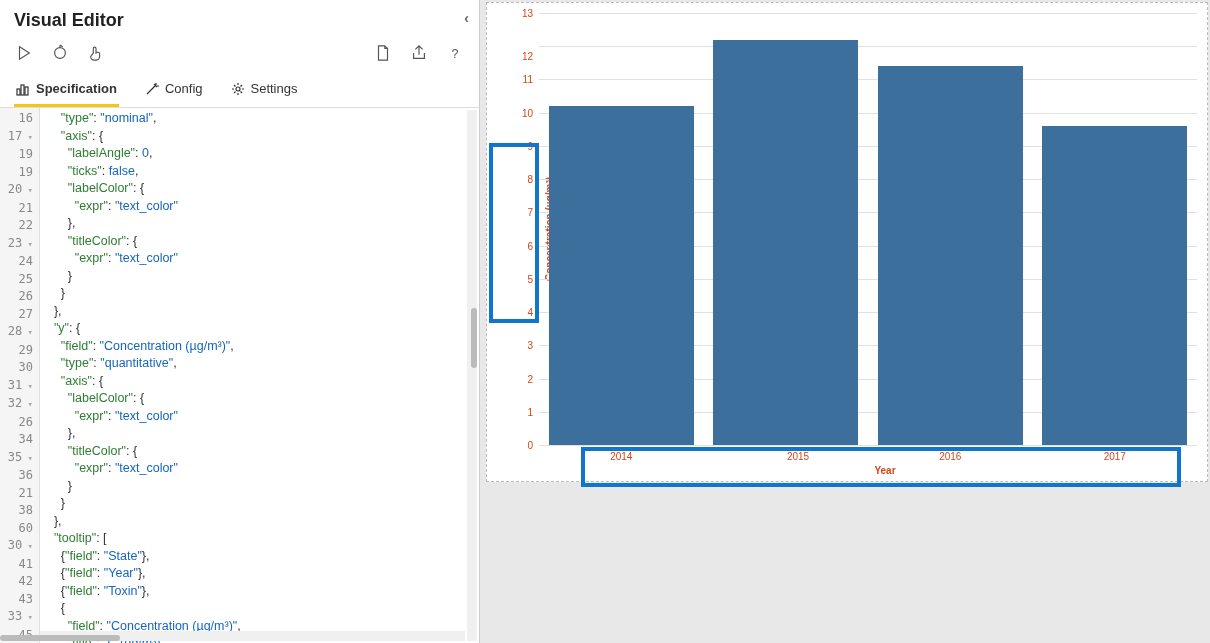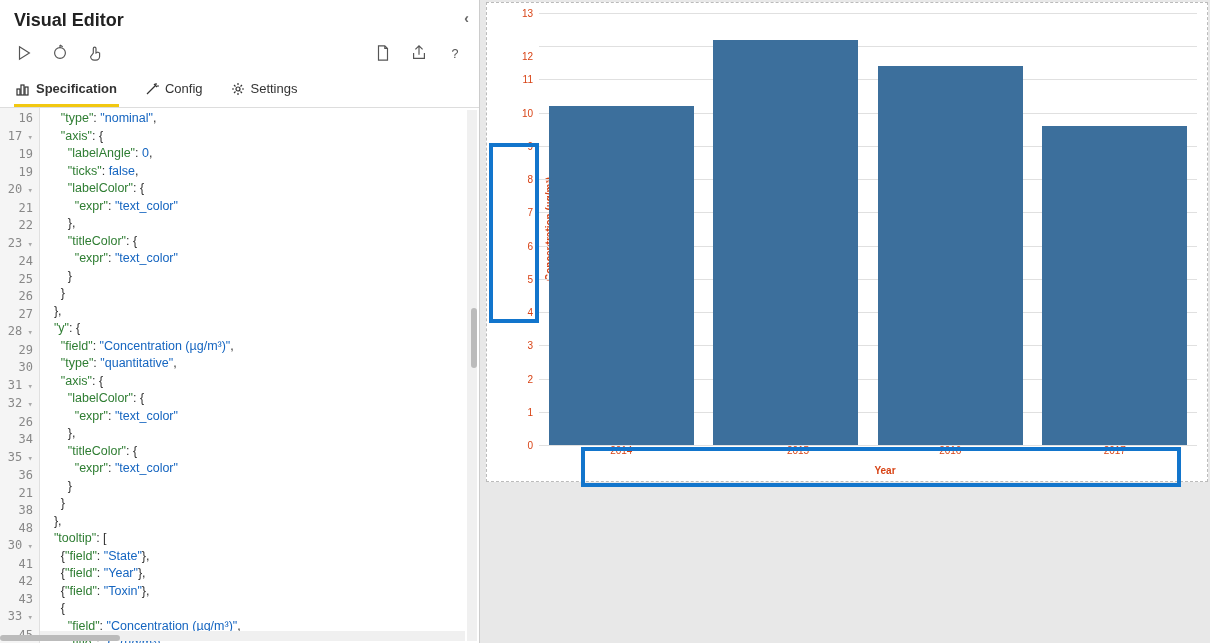--- a/index.html
+++ b/index.html
@@ -33,21 +33,21 @@
   .scroll-h { position: absolute; left: 40px; right: 14px; bottom: 2px; height: 10px; background: #f0f0f0; }
   .scroll-thumb-h { position: absolute; left: 0; bottom: 2px; width: 120px; height: 6px; background: #bbb; border-radius: 3px; }
 
   .right-pane { flex: 1; height: 100%; position: relative; padding: 2px 2px 0 6px; }
   .chart-box { position: relative; width: 100%; height: 480px; border: 1px dashed #bbb; background: #fff; }
   .plot-area { position: absolute; left: 52px; top: 10px; right: 10px; bottom: 36px; }
   .grid-line { position: absolute; left: 0; right: 0; height: 1px; background: #e0e0e0; }
   .y-tick { position: absolute; right: 100%; margin-right: 6px; transform: translateY(-50%); font-size: 10px; color: #d84315; }
   .y-title { position: absolute; left: -42px; top: 50%; transform: translateY(-50%) rotate(-90deg); transform-origin: center; font-size: 10px; font-weight: 600; color: #d84315; white-space: nowrap; }
   .bar { position: absolute; bottom: 0; background: #3c6f9c; }
-  .x-tick { position: absolute; top: 100%; transform: translateX(-50%); font-size: 10px; color: #d84315; }
+  .x-tick { position: absolute; top: 100%; margin-top: 6px; transform: translateX(-50%); font-size: 10px; color: #d84315; }
   .x-title { position: absolute; top: 100%; left: 50%; margin-top: 20px; transform: translateX(-50%); font-size: 10px; font-weight: 600; color: #d84315; margin-left: 17px; }
   .highlight-y { position: absolute; border: 4px solid #1275cc; left: 2px; top: 140px; width: 50px; height: 180px; }
   .highlight-x { position: absolute; border: 4px solid #1275cc; left: 94px; right: 26px; top: 444px; height: 40px; }
 </style>
 </head>
 <body>
 
 <div class="app">
 
   <div class="left-pane">
@@ -136,21 +136,21 @@
           <div class="gutter-line">29</div>
           <div class="gutter-line">30</div>
           <div class="gutter-line fold">31</div>
           <div class="gutter-line fold">32</div>
           <div class="gutter-line">26</div>
           <div class="gutter-line">34</div>
           <div class="gutter-line fold">35</div>
           <div class="gutter-line">36</div>
           <div class="gutter-line">21</div>
           <div class="gutter-line">38</div>
-          <div class="gutter-line">48</div>
+          <div class="gutter-line">60</div>
           <div class="gutter-line fold">30</div>
           <div class="gutter-line">41</div>
           <div class="gutter-line">42</div>
           <div class="gutter-line">43</div>
           <div class="gutter-line fold">33</div>
           <div class="gutter-line">45</div>
         </div>
       <div class="code" id="code"><div>      <span class="tk-key">"type"</span><span class="tk-punc">: </span><span class="tk-str">"nominal"</span><span class="tk-punc">,</span></div><div>      <span class="tk-key">"axis"</span><span class="tk-punc">: {</span></div><div>        <span class="tk-key">"labelAngle"</span><span class="tk-punc">: </span><span class="tk-num">0</span><span class="tk-punc">,</span></div><div>        <span class="tk-key">"ticks"</span><span class="tk-punc">: </span><span class="tk-bool">false</span><span class="tk-punc">,</span></div><div>        <span class="tk-key">"labelColor"</span><span class="tk-punc">: {</span></div><div>          <span class="tk-key">"expr"</span><span class="tk-punc">: </span><span class="tk-str">"text_color"</span></div><div>        <span class="tk-punc">},</span></div><div>        <span class="tk-key">"titleColor"</span><span class="tk-punc">: {</span></div><div>          <span class="tk-key">"expr"</span><span class="tk-punc">: </span><span class="tk-str">"text_color"</span></div><div>        <span class="tk-punc">}</span></div><div>      <span class="tk-punc">}</span></div><div>    <span class="tk-punc">},</span></div><div>    <span class="tk-key">"y"</span><span class="tk-punc">: {</span></div><div>      <span class="tk-key">"field"</span><span class="tk-punc">: </span><span class="tk-str">"Concentration (µg/m³)"</span><span class="tk-punc">,</span></div><div>      <span class="tk-key">"type"</span><span class="tk-punc">: </span><span class="tk-str">"quantitative"</span><span class="tk-punc">,</span></div><div>      <span class="tk-key">"axis"</span><span class="tk-punc">: {</span></div><div>        <span class="tk-key">"labelColor"</span><span class="tk-punc">: {</span></div><div>          <span class="tk-key">"expr"</span><span class="tk-punc">: </span><span class="tk-str">"text_color"</span></div><div>        <span class="tk-punc">},</span></div><div>        <span class="tk-key">"titleColor"</span><span class="tk-punc">: {</span></div><div>          <span class="tk-key">"expr"</span><span class="tk-punc">: </span><span class="tk-str">"text_color"</span></div><div>        <span class="tk-punc">}</span></div><div>      <span class="tk-punc">}</span></div><div>    <span class="tk-punc">},</span></div><div>    <span class="tk-key">"tooltip"</span><span class="tk-punc">: [</span></div><div>      <span class="tk-punc">{</span><span class="tk-key">"field"</span><span class="tk-punc">: </span><span class="tk-str">"State"</span><span class="tk-punc">},</span></div><div>      <span class="tk-punc">{</span><span class="tk-key">"field"</span><span class="tk-punc">: </span><span class="tk-str">"Year"</span><span class="tk-punc">},</span></div><div>      <span class="tk-punc">{</span><span class="tk-key">"field"</span><span class="tk-punc">: </span><span class="tk-str">"Toxin"</span><span class="tk-punc">},</span></div><div>      <span class="tk-punc">{</span></div><div>        <span class="tk-key">"field"</span><span class="tk-punc">: </span><span class="tk-str">"Concentration (µg/m³)"</span><span class="tk-punc">,</span></div><div>        <span class="tk-key">"title"</span><span class="tk-punc">: </span><span class="tk-str">"C (µg/m³)"</span><span class="tk-punc">,</span></div></div>
       <div class="scroll-v"></div>
       <div class="scroll-thumb-v"></div>

